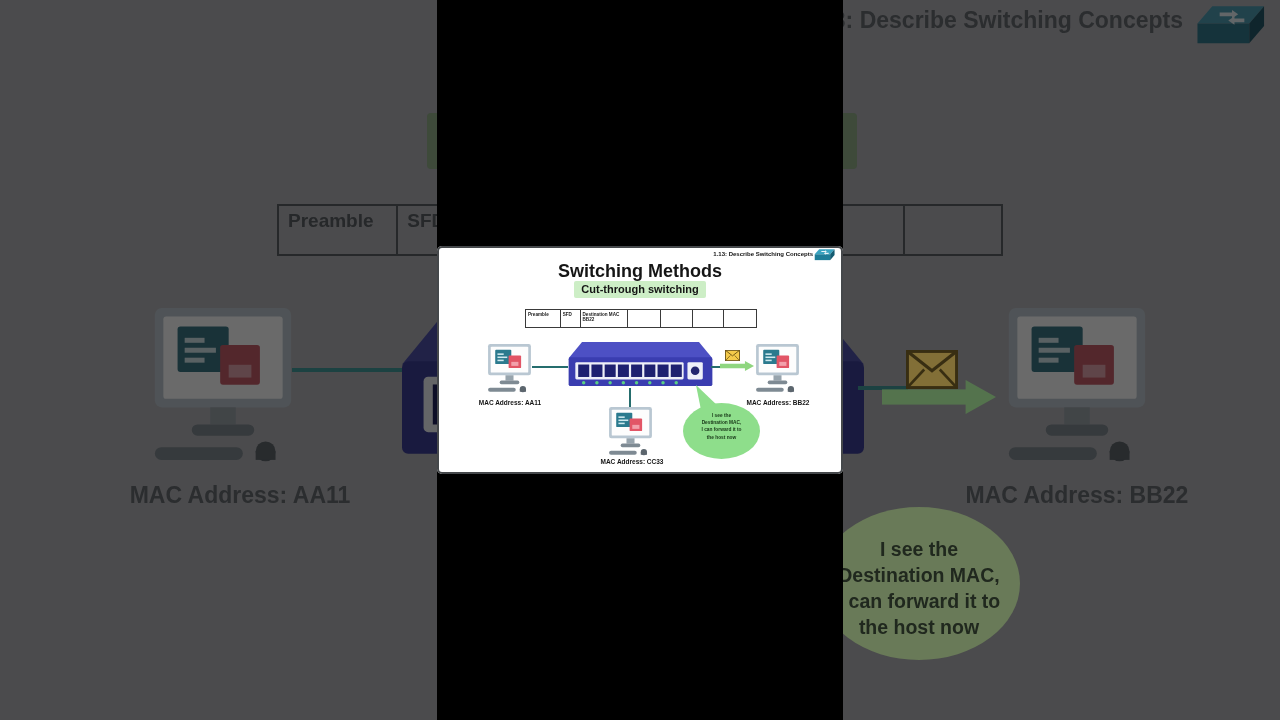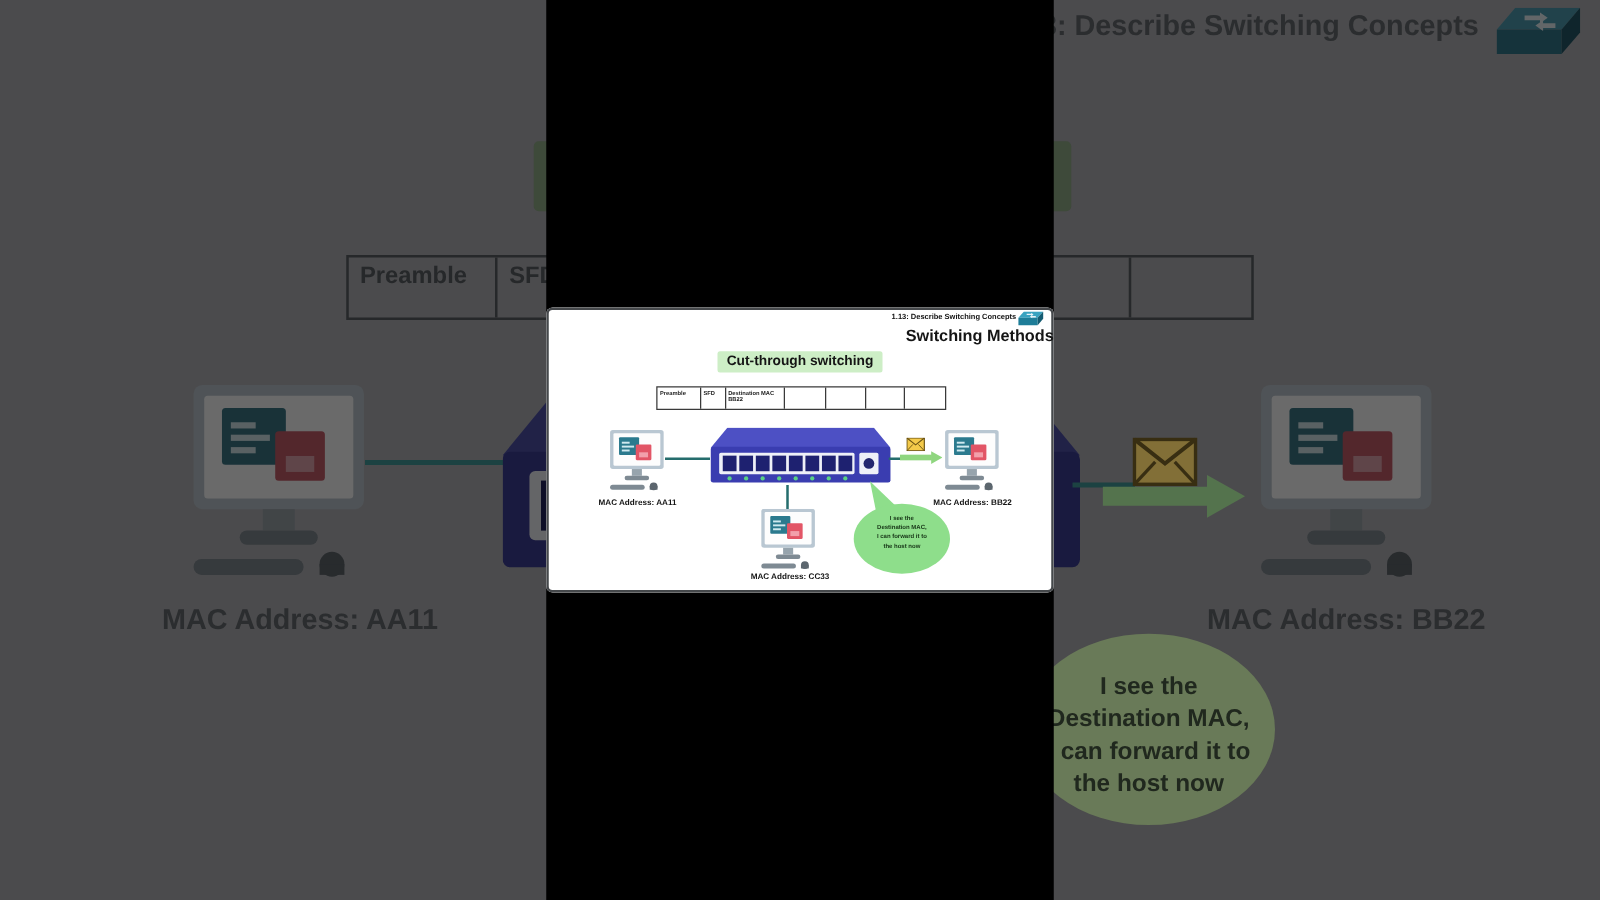--- a/index.html
+++ b/index.html
@@ -33,21 +33,21 @@
   
   .video-col { position:absolute; left:437px; top:0; width:406px; height:720px;
                background:var(--letterbox-black,#000); z-index:2; }
 
   
   .slide { position:absolute; left:0; top:246px; width:406px; height:228px;
            background:var(--slide-bg,#fff); border-radius:5px;
            box-shadow: inset 0 0 0 2px #45484b; }
   .s-el { position:absolute; }
   .s-header { top:5px; right:30px; font-size:6px; font-weight:700; color:#111; }
-  .s-title { top:15px; left:0; width:100%; text-align:right; font-size:13px;
+  .s-title { top:15px; left:0; width:100%; text-align:center; font-size:18px;
              font-weight:700; color:#151515; }
   .s-subwrap { top:35px; left:0; width:100%; display:flex; justify-content:center;text-align:right; }
   .s-subtitle { background:var(--highlight-green,#cdeec6); padding:2px 7px 3px;
                 font-size:11px; font-weight:700; color:#151515; border-radius:2px; }
   .s-table { left:88px; top:63px; width:232px; height:19px; display:flex;
              border:1px solid #3a3a3a; }
   .s-table .cell { border-right:1px solid #3a3a3a; padding:1.5px 0 0 2px;
                    font-size:4.6px; font-weight:700; color:#222; line-height:1.2; }
   .s-table .cell:last-child { border-right:none; }
   .s-cable { background:var(--cable-teal,#256d6d); position:absolute; }

